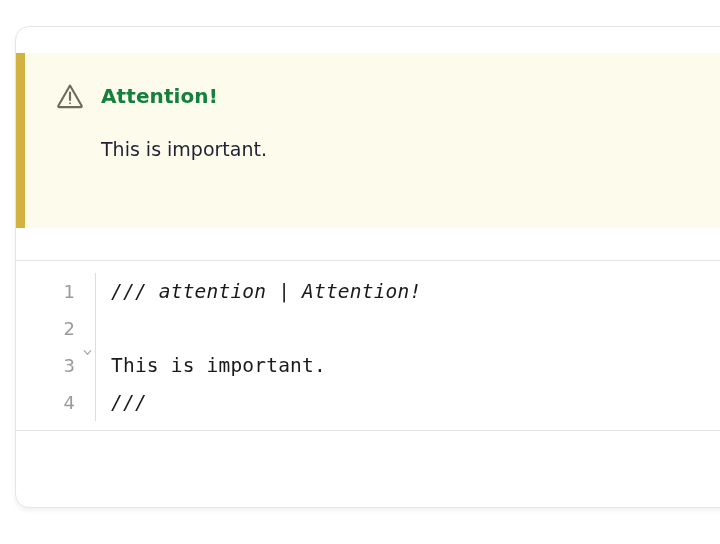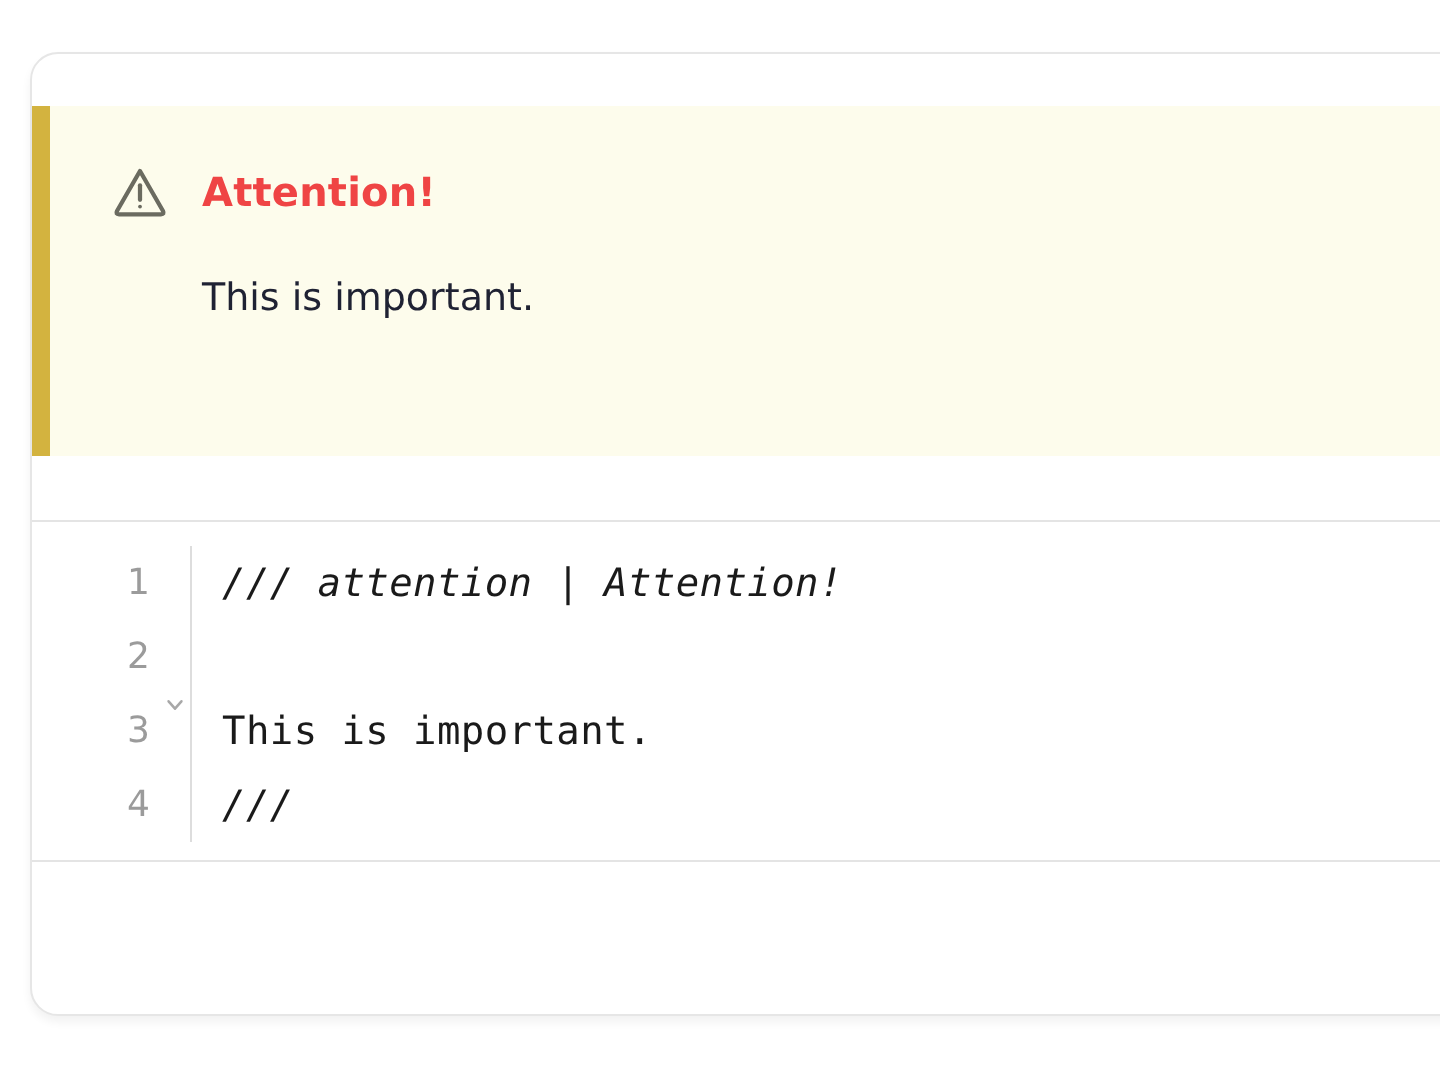--- a/index.html
+++ b/index.html
@@ -60,21 +60,21 @@
     flex: 0 0 auto;
     width: 30px;
     height: 30px;
     display: block;
   }
 
   .admonition-title {
     font-family: "DejaVu Sans", sans-serif;
     font-size: 20px;
     font-weight: 700;
-    color: #ef4444;
+    color: #15803d;
     letter-spacing: 0.1px;
     line-height: 1;
   }
 
   .admonition-body {
     margin: 26px 0 0 0;
     padding-left: 52px;
     font-family: "DejaVu Sans", sans-serif;
     font-size: 19px;
     color: #1f2233;

